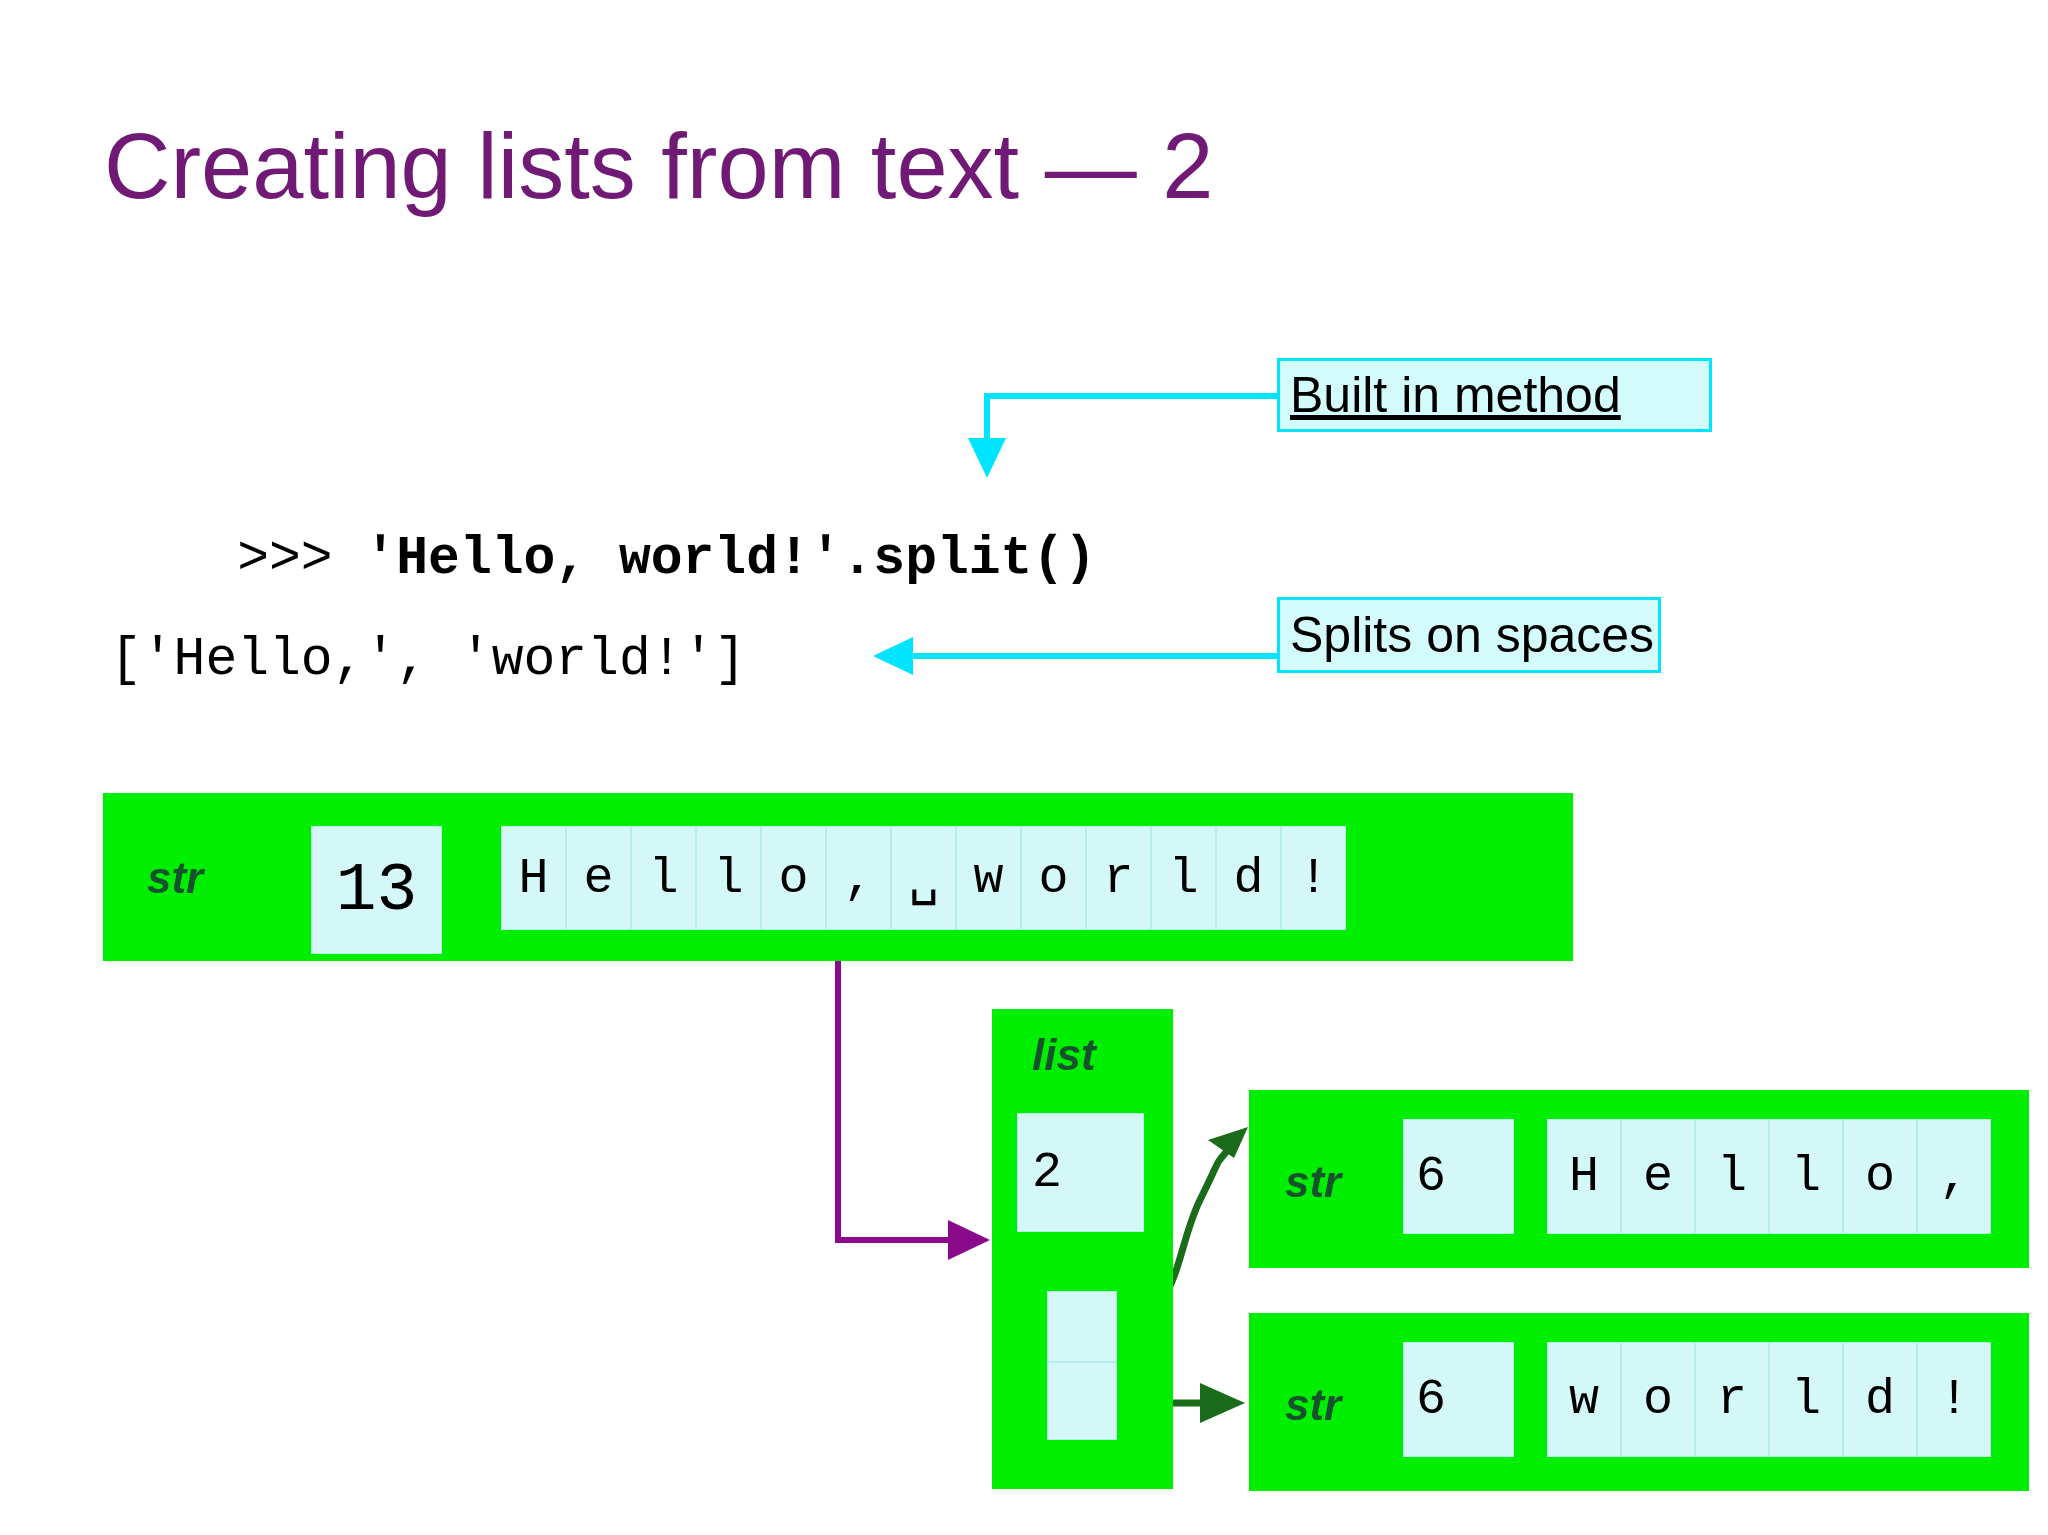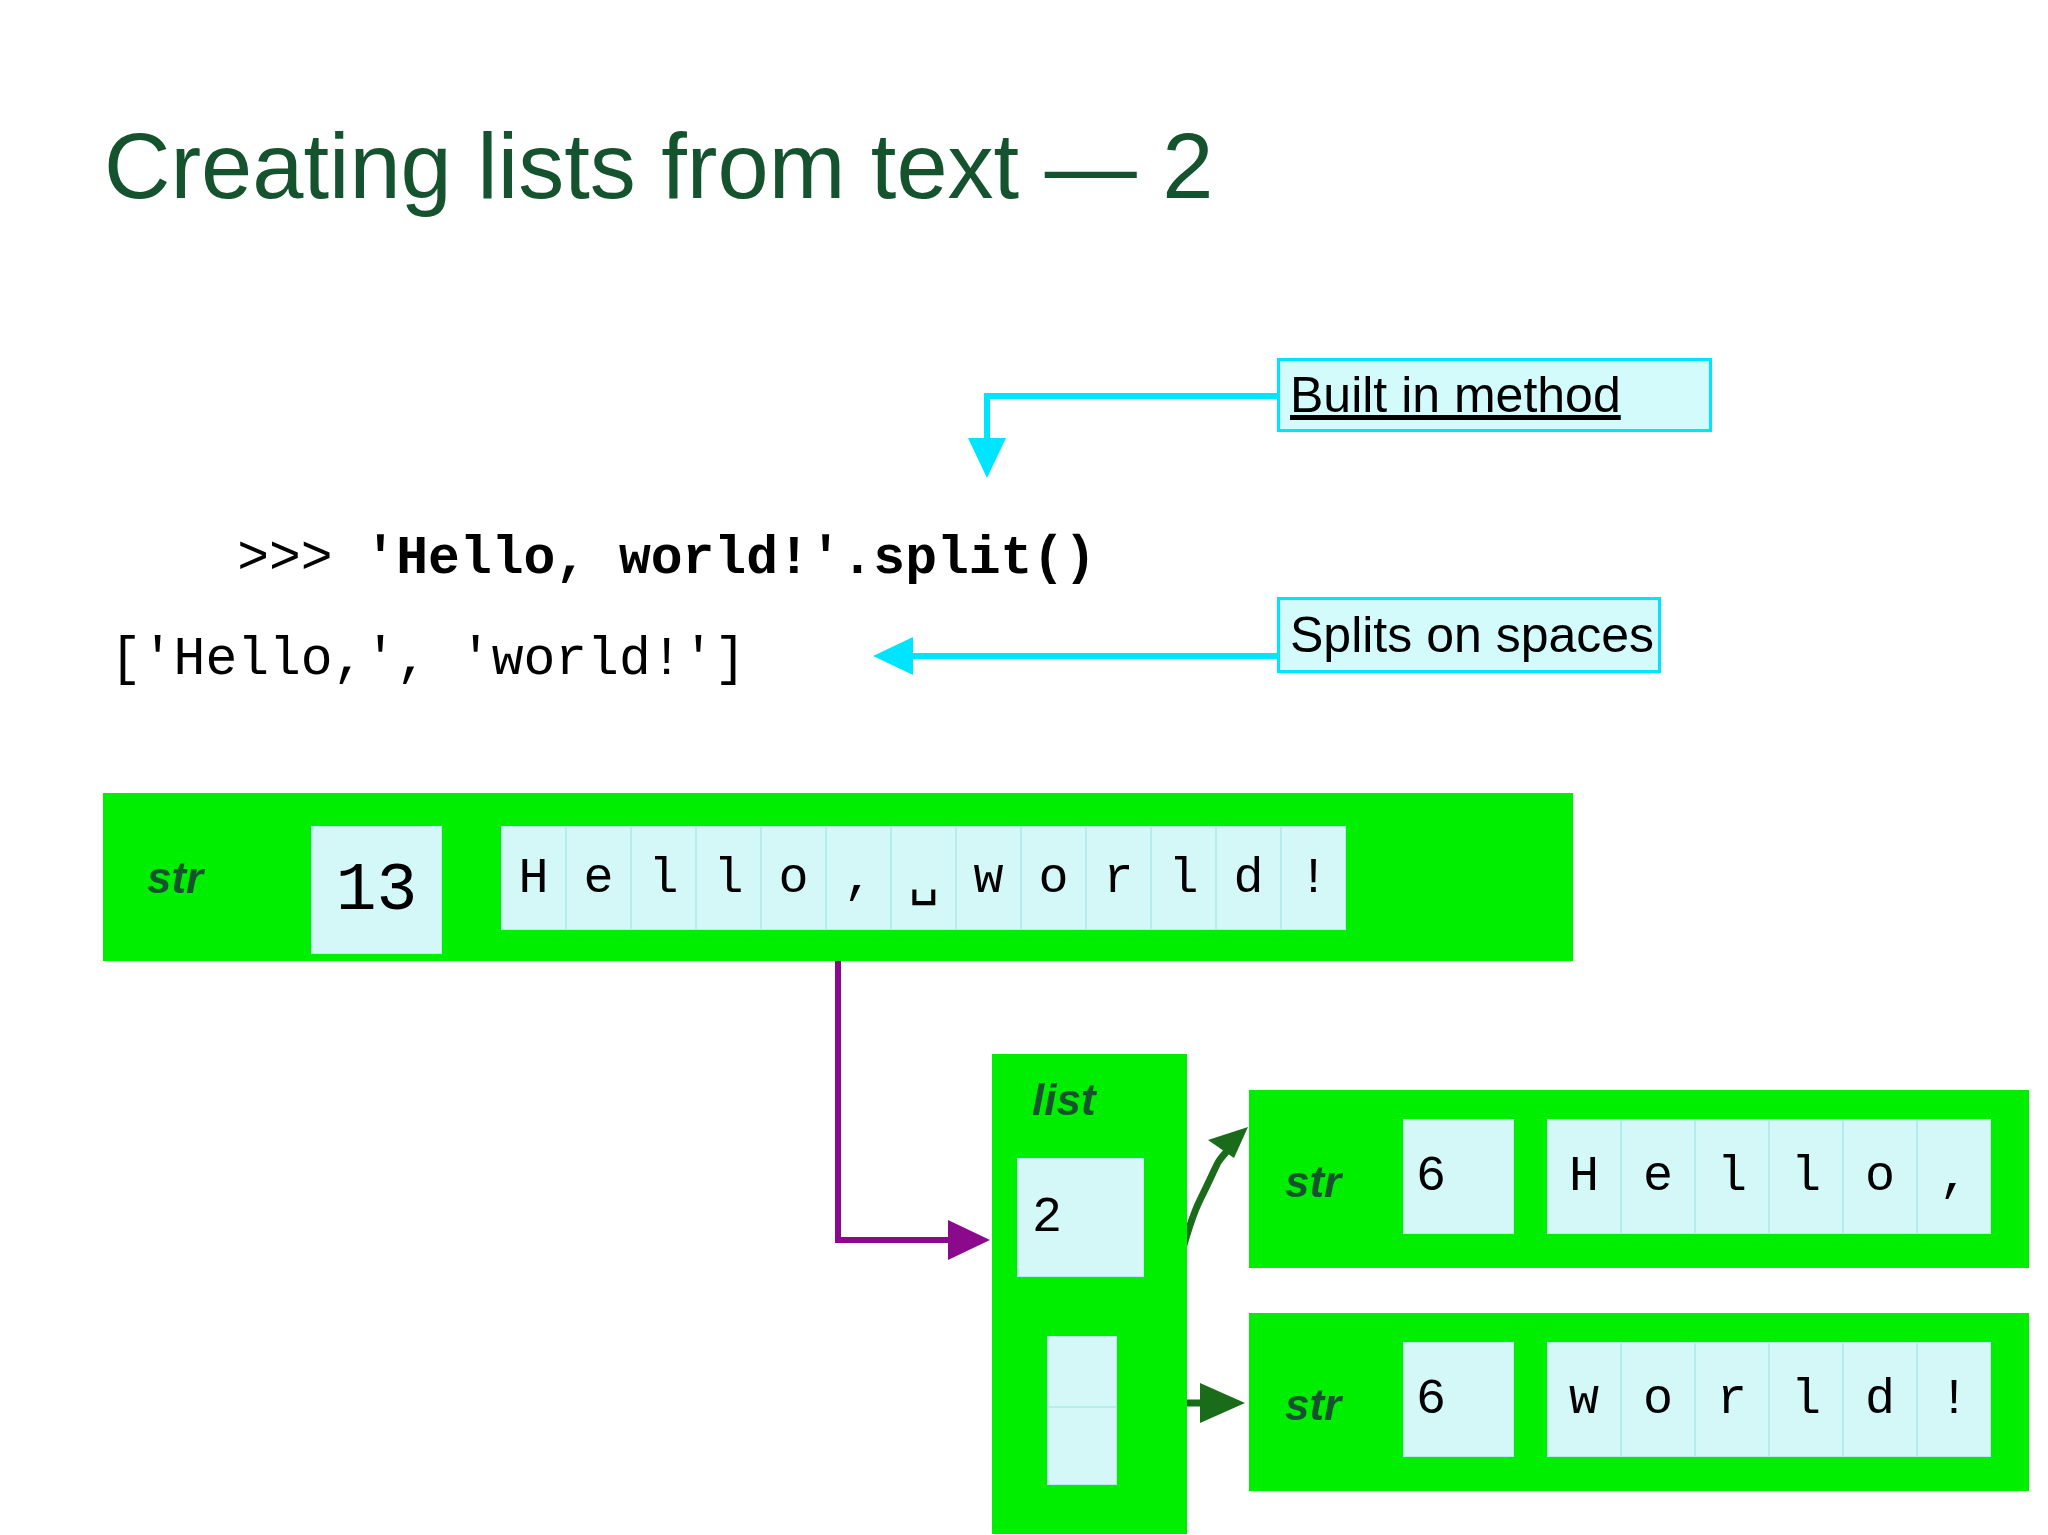--- a/index.html
+++ b/index.html
@@ -20,21 +20,21 @@
 
   
   #slide-title {
     position: absolute;
     left: 104px;
     top: 118px;
     font-family: "Liberation Sans", sans-serif;
     font-size: 92px;
     line-height: 1.05;
     font-weight: 400;
-    color: #14532d;
+    color: #701a75;
     white-space: pre;
   }
 
   
   .code-line {
     position: absolute;
     font-family: "Liberation Mono", "DejaVu Sans Mono", monospace;
     font-size: 53px;
     line-height: 1;
     color: #000000;
@@ -166,22 +166,22 @@
   }
   #obj-str-main .char-cell {
     width: 65px;
     height: 104px;
     font-size: 50px;
   }
 
   
   #obj-list {
     left: 992px;
-    top: 1054px;
-    width: 195px;
+    top: 1009px;
+    width: 181px;
     height: 480px;
   }
   #obj-list .obj-type {
     left: 40px;
     top: 24px;
     font-size: 44px;
   }
   #obj-list .len-cell {
     left: 25px;
     top: 104px;

